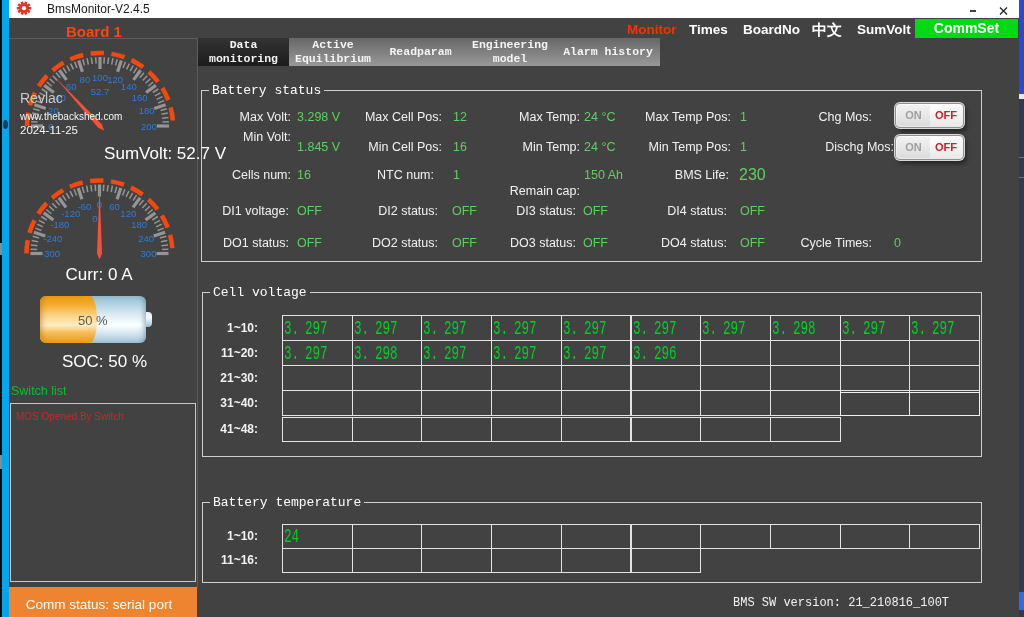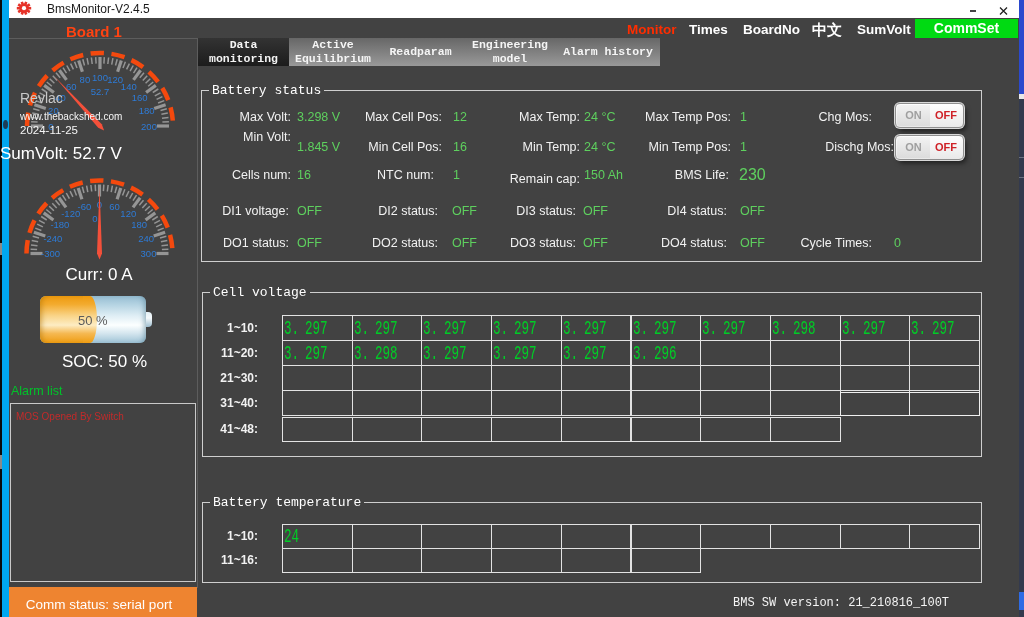--- a/index.html
+++ b/index.html
@@ -186,29 +186,29 @@
     <text x="119.3" y="177.4" fill="#2e7bd6" font-size="9.5" text-anchor="middle" font-family="Liberation Sans,sans-serif">120</text>
     <text x="130.1" y="188.2" fill="#2e7bd6" font-size="9.5" text-anchor="middle" font-family="Liberation Sans,sans-serif">180</text>
     <text x="137.1" y="201.9" fill="#2e7bd6" font-size="9.5" text-anchor="middle" font-family="Liberation Sans,sans-serif">240</text>
     <text x="139.5" y="217.0" fill="#2e7bd6" font-size="9.5" text-anchor="middle" font-family="Liberation Sans,sans-serif">300</text>
     <polygon points="90.5,146.5 88.0,213.5 90.5,219.5 93.0,213.5" fill="#f4503a"></polygon>
     <text x="86" y="182" fill="#2e7bd6" font-size="9.5" text-anchor="middle" font-family="Liberation Sans,sans-serif">0</text>
   </svg>
 <div class="abs" style="left:20px;top:90px;color:#c9c9c9;font-size:14px">Revlac</div>
 <div class="abs" style="left:20px;top:111px;color:#f5f5f5;font-size:10px">www.thebackshed.com</div>
 <div class="abs" style="left:20px;top:124px;color:#f5f5f5;font-size:11.5px">2024-11-25</div>
-<div class="abs" style="left:0px;top:144px;width:226px;text-align:left;color:#fff;font-size:17px">SumVolt: 52.7 V</div>
+<div class="abs" style="left:0px;top:144px;width:226px;text-align:right;color:#fff;font-size:17px">SumVolt: 52.7 V</div>
 <div class="abs" style="left:9px;top:265px;width:180px;text-align:center;color:#fff;font-size:17px">Curr: 0 A</div>
 <div class="abs" style="left:142px;top:312px;width:10px;height:15px;border-radius:0 4px 4px 0;background:linear-gradient(180deg,#e4f0f5 0%,#f5fafc 40%,#9fbecf 100%)"></div>
 <div class="abs" style="left:40px;top:296px;width:106px;height:47px;border-radius:6px;overflow:hidden;background:linear-gradient(180deg,#96bdd2 0%,#b4d3e2 18%,#dfeef5 42%,#fcffff 62%,#d3e5ee 80%,#9fc3d6 100%);box-shadow:inset -4px 0 5px -2px rgba(90,130,150,0.55)"></div>
 <div class="abs" style="left:40px;top:296px;width:50px;height:47px;border-radius:6px 0 0 6px;background:linear-gradient(180deg,#ee9a0e 0%,#f3ab2f 18%,#f9d488 42%,#fdecc3 62%,#f5b851 80%,#ef9d12 100%);box-shadow:inset 4px 0 5px -2px rgba(170,110,0,0.5)"></div>
 <div class="abs" style="left:83px;top:296px;width:14px;height:47px;border-radius:0 50% 50% 0/0 50% 50% 0;background:linear-gradient(180deg,#ee9a0e 0%,#f3ab2f 18%,#f9d488 42%,#fdecc3 62%,#f5b851 80%,#ef9d12 100%)"></div>
 <div class="abs" style="left:78px;top:313px;color:#5c5c5c;font-size:13px">50 %</div>
 <div class="abs" style="left:9px;top:352px;width:191px;text-align:center;color:#fff;font-size:17px">SOC: 50 %</div>
-<div class="abs" style="left:11px;top:384px;color:#00c32a;font-size:12.5px">Alarm list</div>
+<div class="abs" style="left:11px;top:384px;color:#00c32a;font-size:12.5px">Switch list</div>
 <div class="abs" style="left:10px;top:403px;width:186px;height:179px;border:1px solid #c9c9c9;background:#424242"></div>
 <div class="abs" style="left:16px;top:411px;color:#c22b2b;font-size:10px">MOS Opened By Switch</div>
 <div class="abs" style="left:9px;top:587px;width:188px;height:30px;background:#ee8430"></div>
 <div class="abs" style="left:9px;top:597px;width:180px;text-align:center;color:#fff;font-size:13.5px">Comm status: serial port</div>
 <div class="tab" style="left:198px;width:91px;background:linear-gradient(#333,#1c1c1c);">Data<br>monitoring</div>
 <div class="tab" style="left:289px;width:88px;">Active<br>Equilibrium</div>
 <div class="tab" style="left:377px;width:87px;">Readparam</div>
 <div class="tab" style="left:464px;width:92px;">Engineering<br>model</div>
 <div class="tab" style="left:556px;width:104px;">Alarm history</div>
 <div class="abs" style="left:201px;top:90px;width:781px;height:172px;border:1px solid #cfcfcf"></div>
@@ -232,21 +232,21 @@
 <div class="val" style="left:453px;top:139.5px;font-size:12.5px">16</div>
 <div class="lab" style="left:580px;top:139.5px">Min Temp:</div>
 <div class="val" style="left:584px;top:139.5px;font-size:12.5px">24 °C</div>
 <div class="lab" style="left:731px;top:139.5px">Min Temp Pos:</div>
 <div class="val" style="left:740px;top:139.5px;font-size:12.5px">1</div>
 <div class="lab" style="left:894px;top:139.5px">Dischg Mos:</div>
 <div class="lab" style="left:291px;top:168px">Cells num:</div>
 <div class="val" style="left:297px;top:168px;font-size:12.5px">16</div>
 <div class="lab" style="left:434px;top:168px">NTC num:</div>
 <div class="val" style="left:453px;top:168px;font-size:12.5px">1</div>
-<div class="lab" style="left:580px;top:172px">Remain cap:</div>
+<div class="lab" style="left:580px;top:184px">Remain cap:</div>
 <div class="val" style="left:584px;top:168px;font-size:12.5px">150 Ah</div>
 <div class="lab" style="left:729px;top:168px">BMS Life:</div>
 <div class="val" style="left:739px;top:166px;font-size:16px">230</div>
 <div class="lab" style="left:289px;top:203.5px">DI1 voltage:</div>
 <div class="val" style="left:297px;top:203.5px;font-size:12.5px">OFF</div>
 <div class="lab" style="left:438px;top:203.5px">DI2 status:</div>
 <div class="val" style="left:452px;top:203.5px;font-size:12.5px">OFF</div>
 <div class="lab" style="left:576px;top:203.5px">DI3 status:</div>
 <div class="val" style="left:583px;top:203.5px;font-size:12.5px">OFF</div>
 <div class="lab" style="left:727px;top:203.5px">DI4 status:</div>

